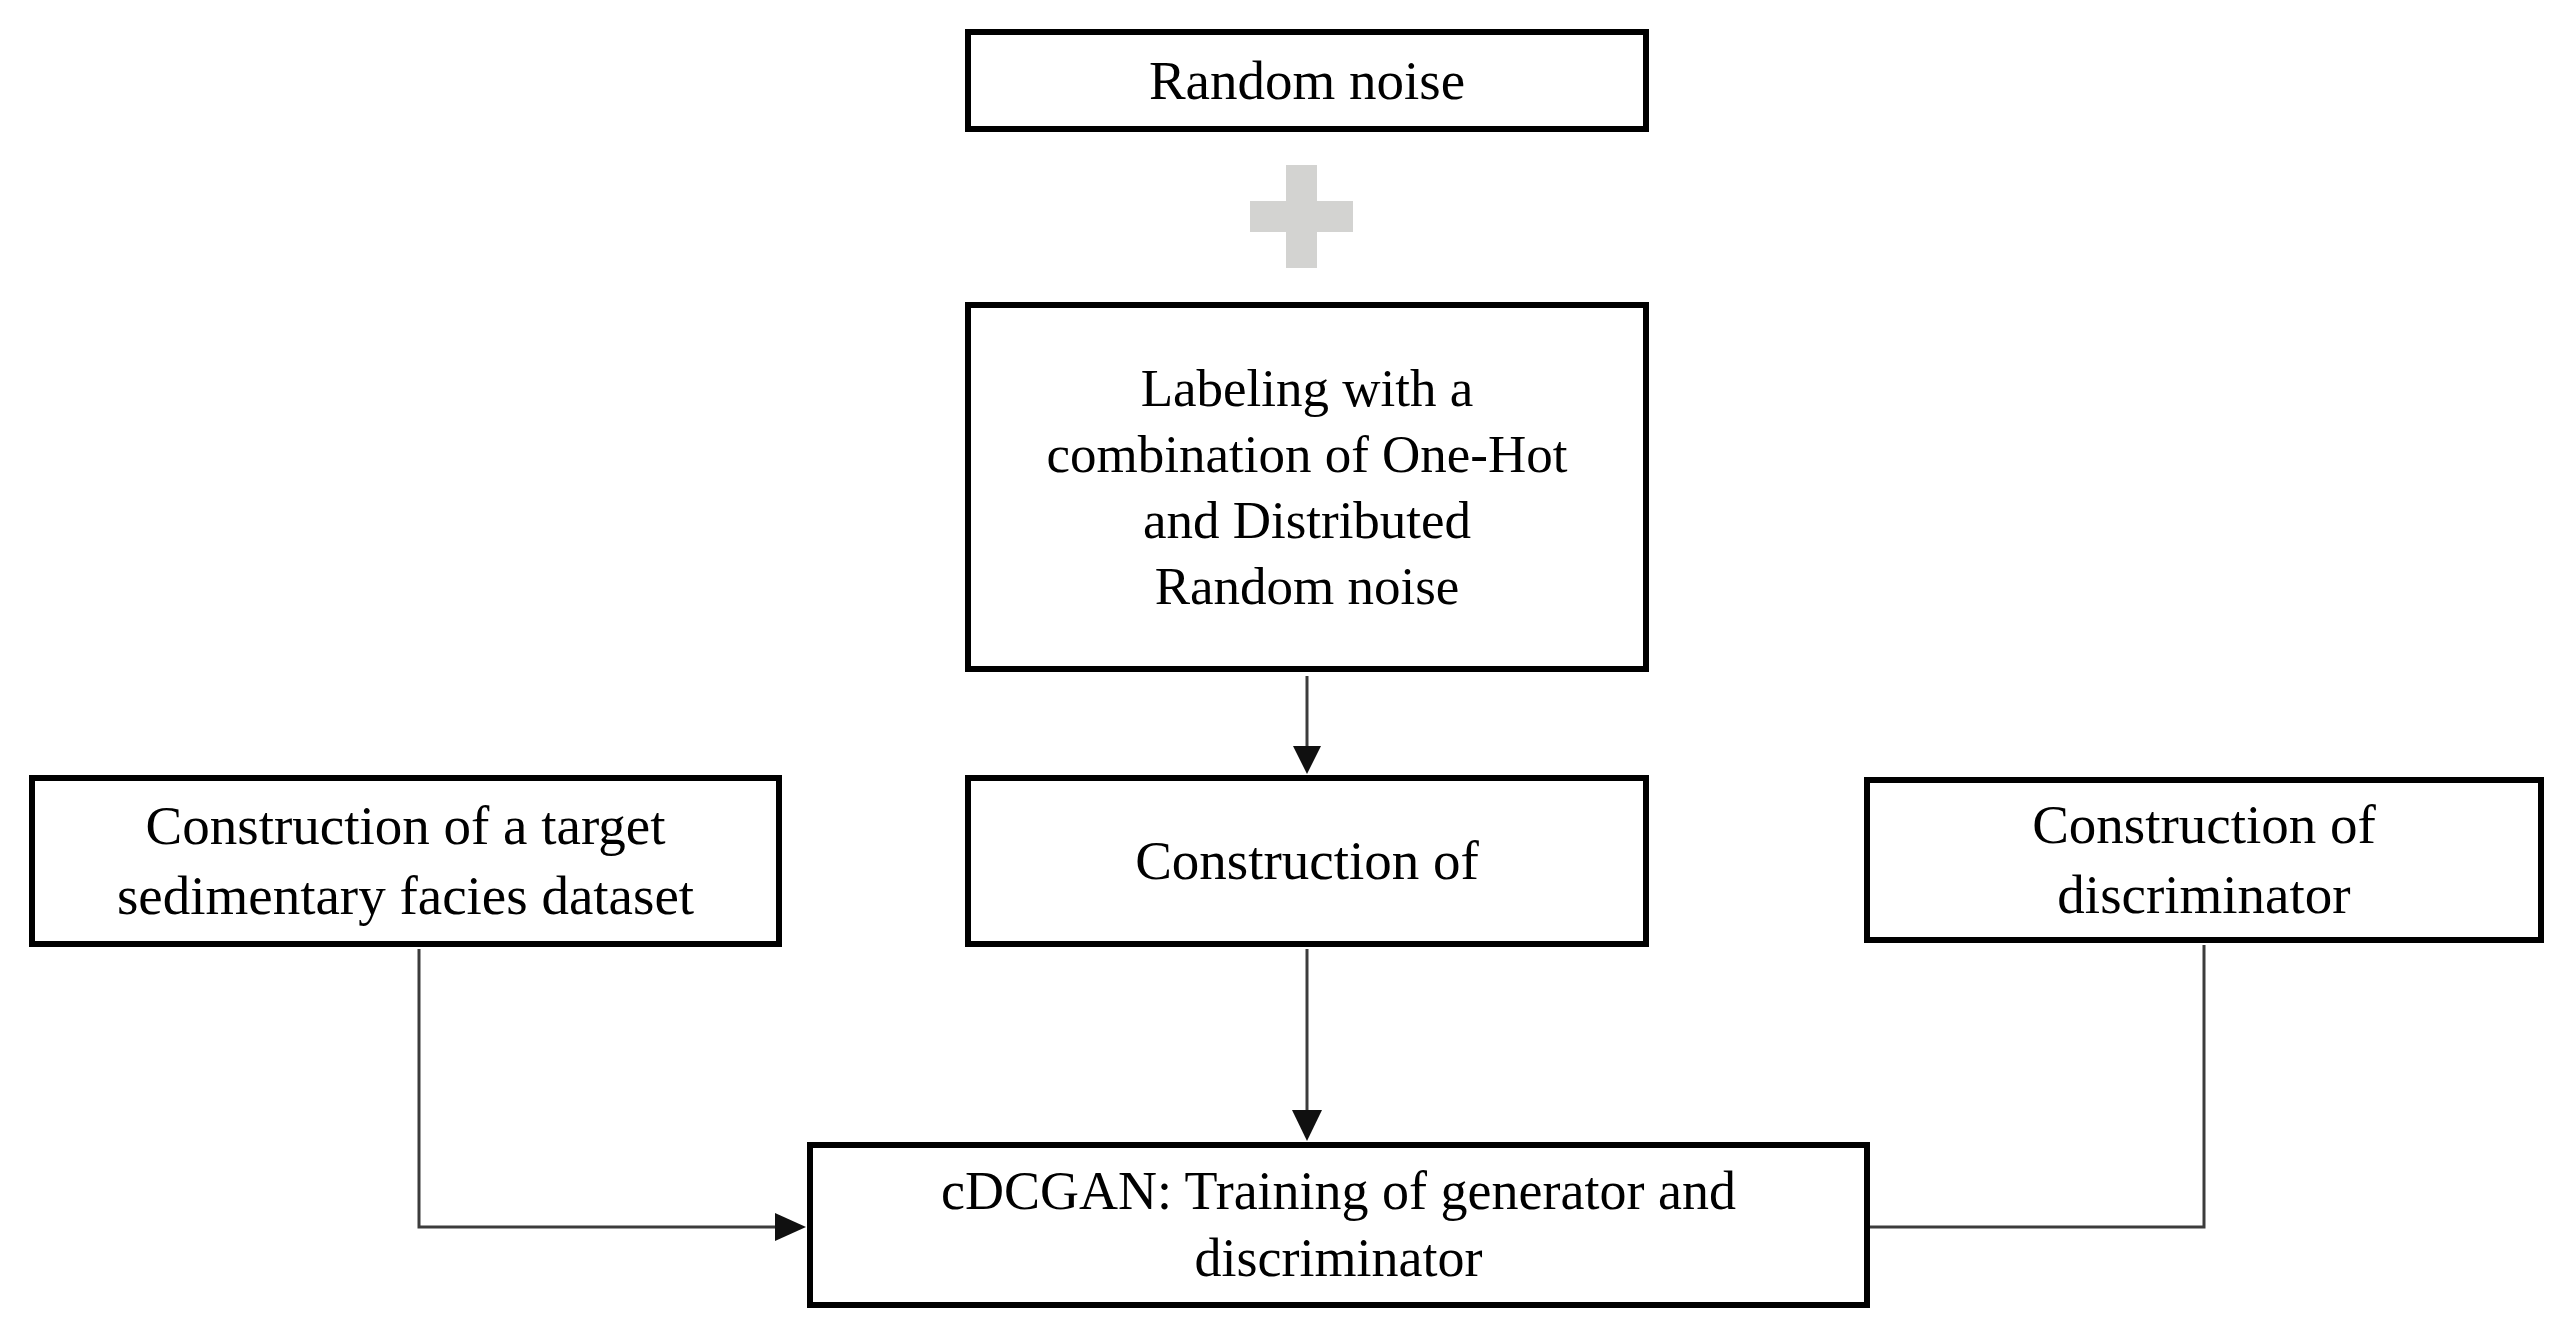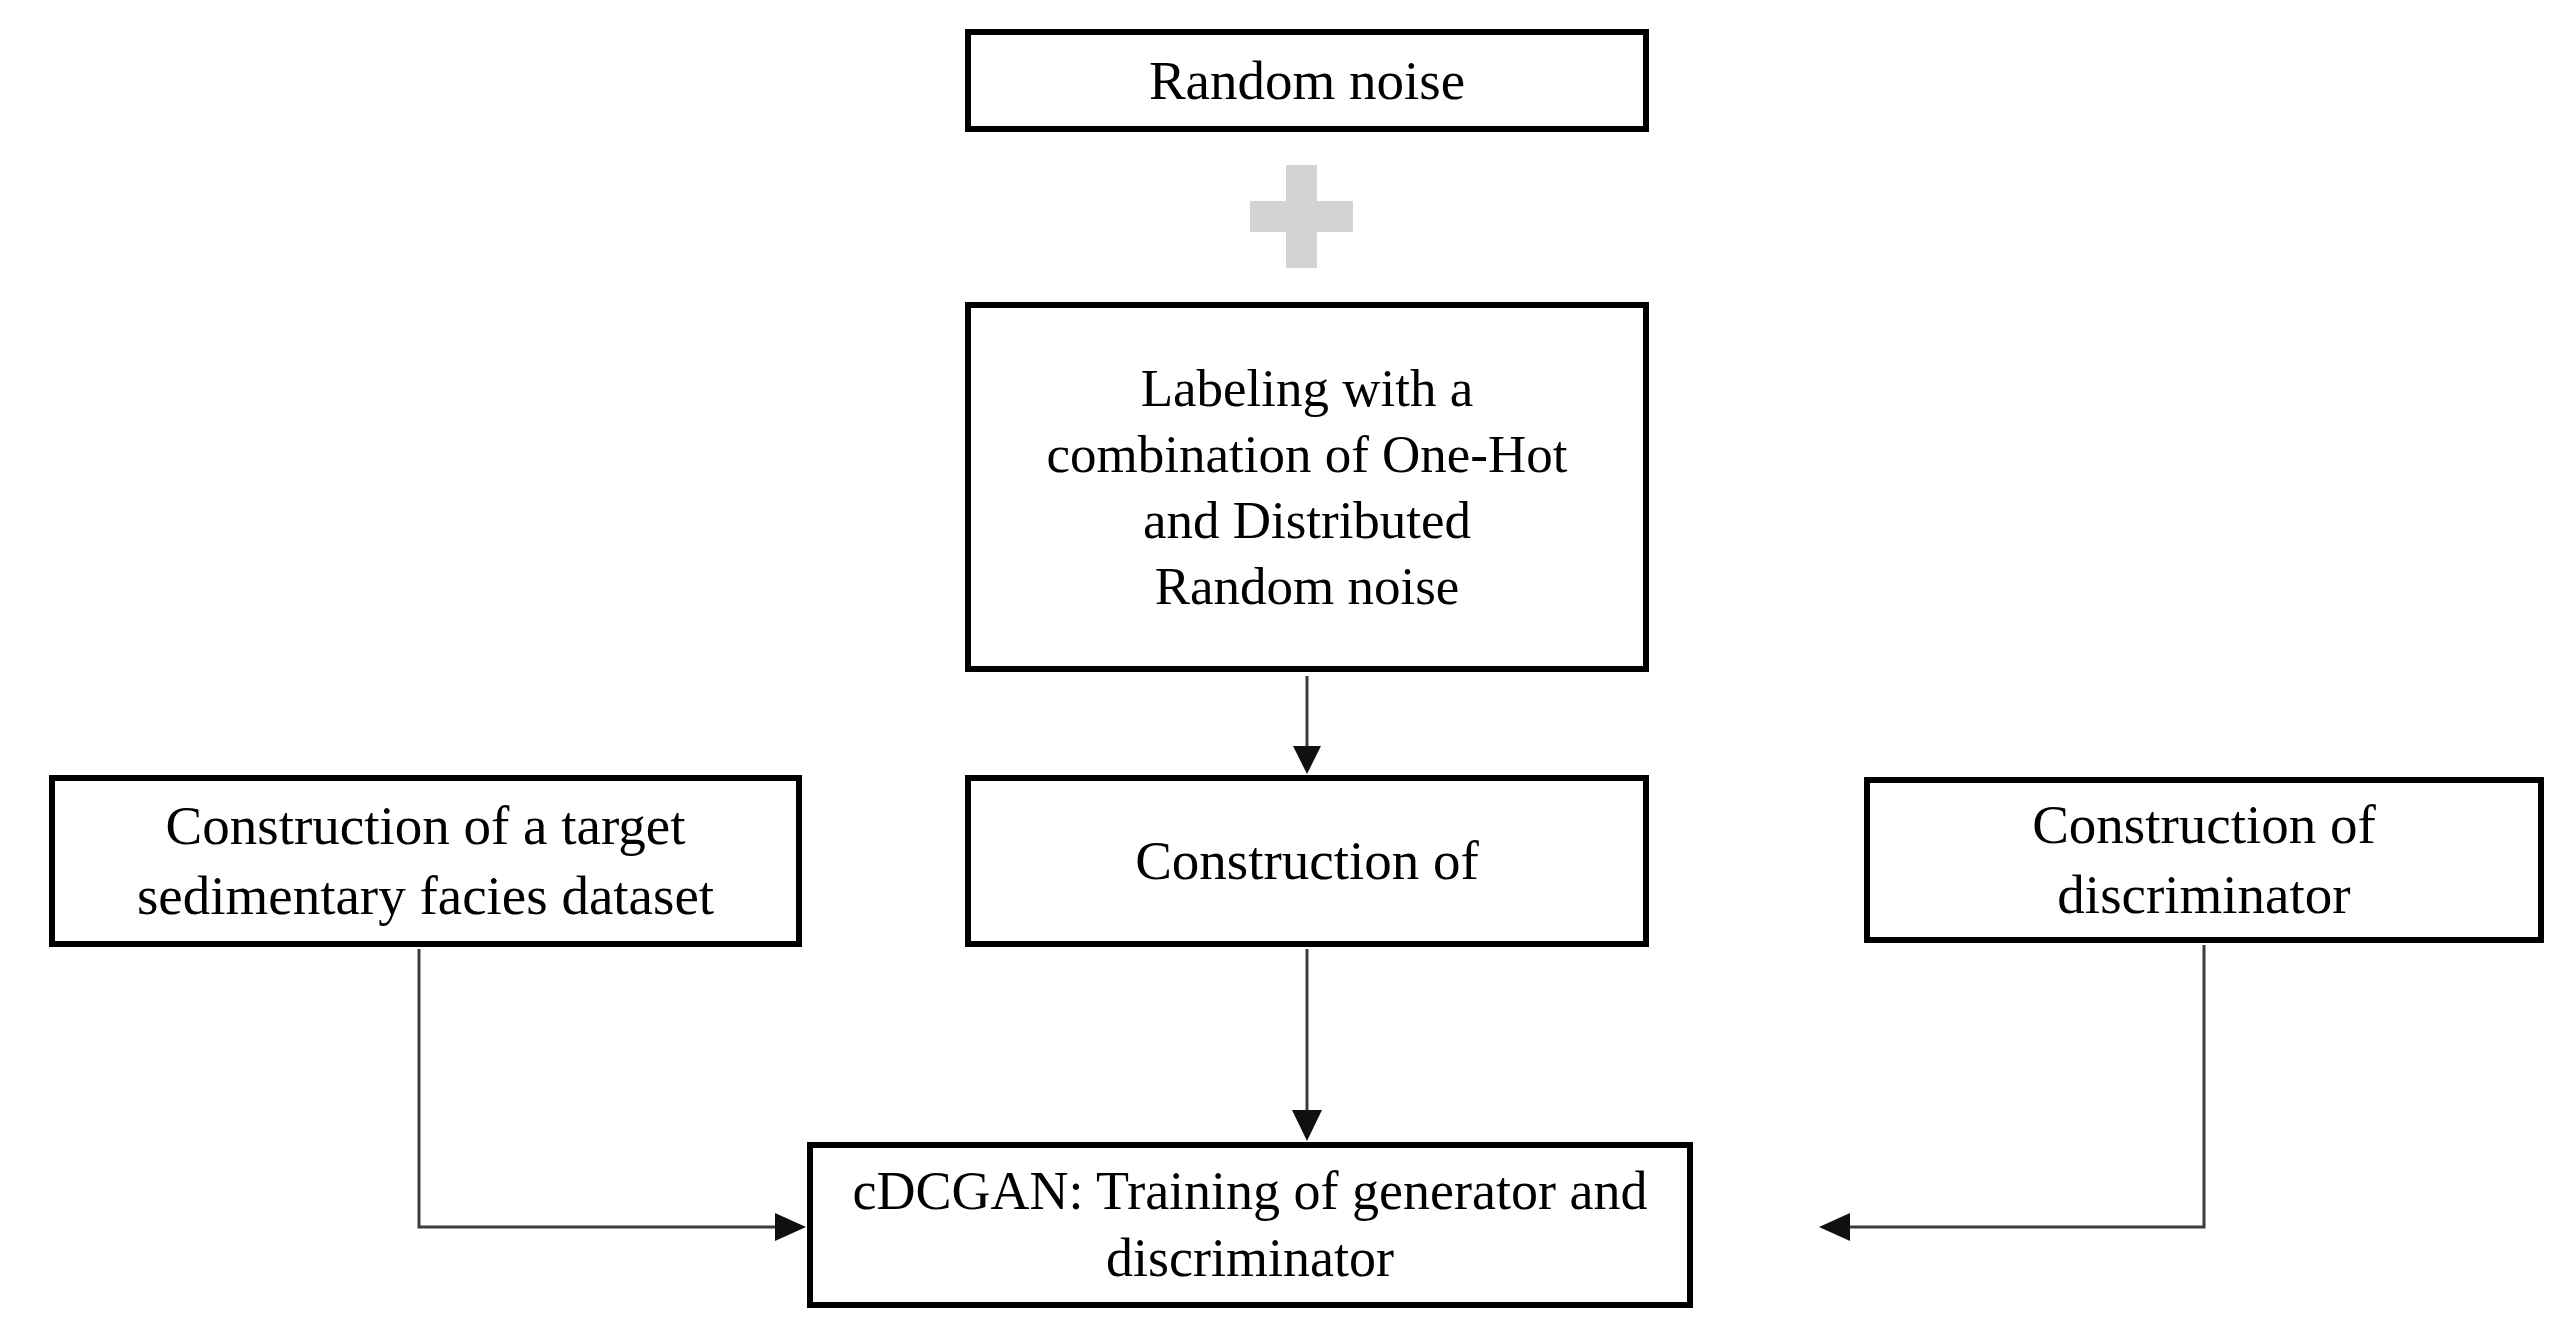--- a/index.html
+++ b/index.html
@@ -93,32 +93,32 @@
 
   <div class="plus"></div>
 
   <div class="node fs-label" style="left:965px; top:302px; width:684px; height:370px;">
     <span class="line">Labeling with a</span>
     <span class="line">combination of One-Hot</span>
     <span class="line">and Distributed</span>
     <span class="line">Random noise</span>
   </div>
 
-  <div class="node fs-mid" style="left:49px; top:775px; width:753px; height:172px;">
+  <div class="node fs-mid" style="left:29px; top:775px; width:753px; height:172px;">
     <span class="line">Construction of a target</span>
     <span class="line">sedimentary facies dataset</span>
   </div>
 
   <div class="node fs-mid" style="left:965px; top:775px; width:684px; height:172px;">
     <span class="line">Construction of</span>
   </div>
 
   <div class="node fs-mid" style="left:1864px; top:777px; width:680px; height:166px;">
     <span class="line">Construction of</span>
     <span class="line">discriminator</span>
   </div>
 
-  <div class="node fs-bottom" style="left:807px; top:1142px; width:886px; height:166px;">
+  <div class="node fs-bottom" style="left:807px; top:1142px; width:1063px; height:166px;">
     <span class="line">cDCGAN: Training of generator and</span>
     <span class="line">discriminator</span>
   </div>
 
 </div>
 
 </body></html>

